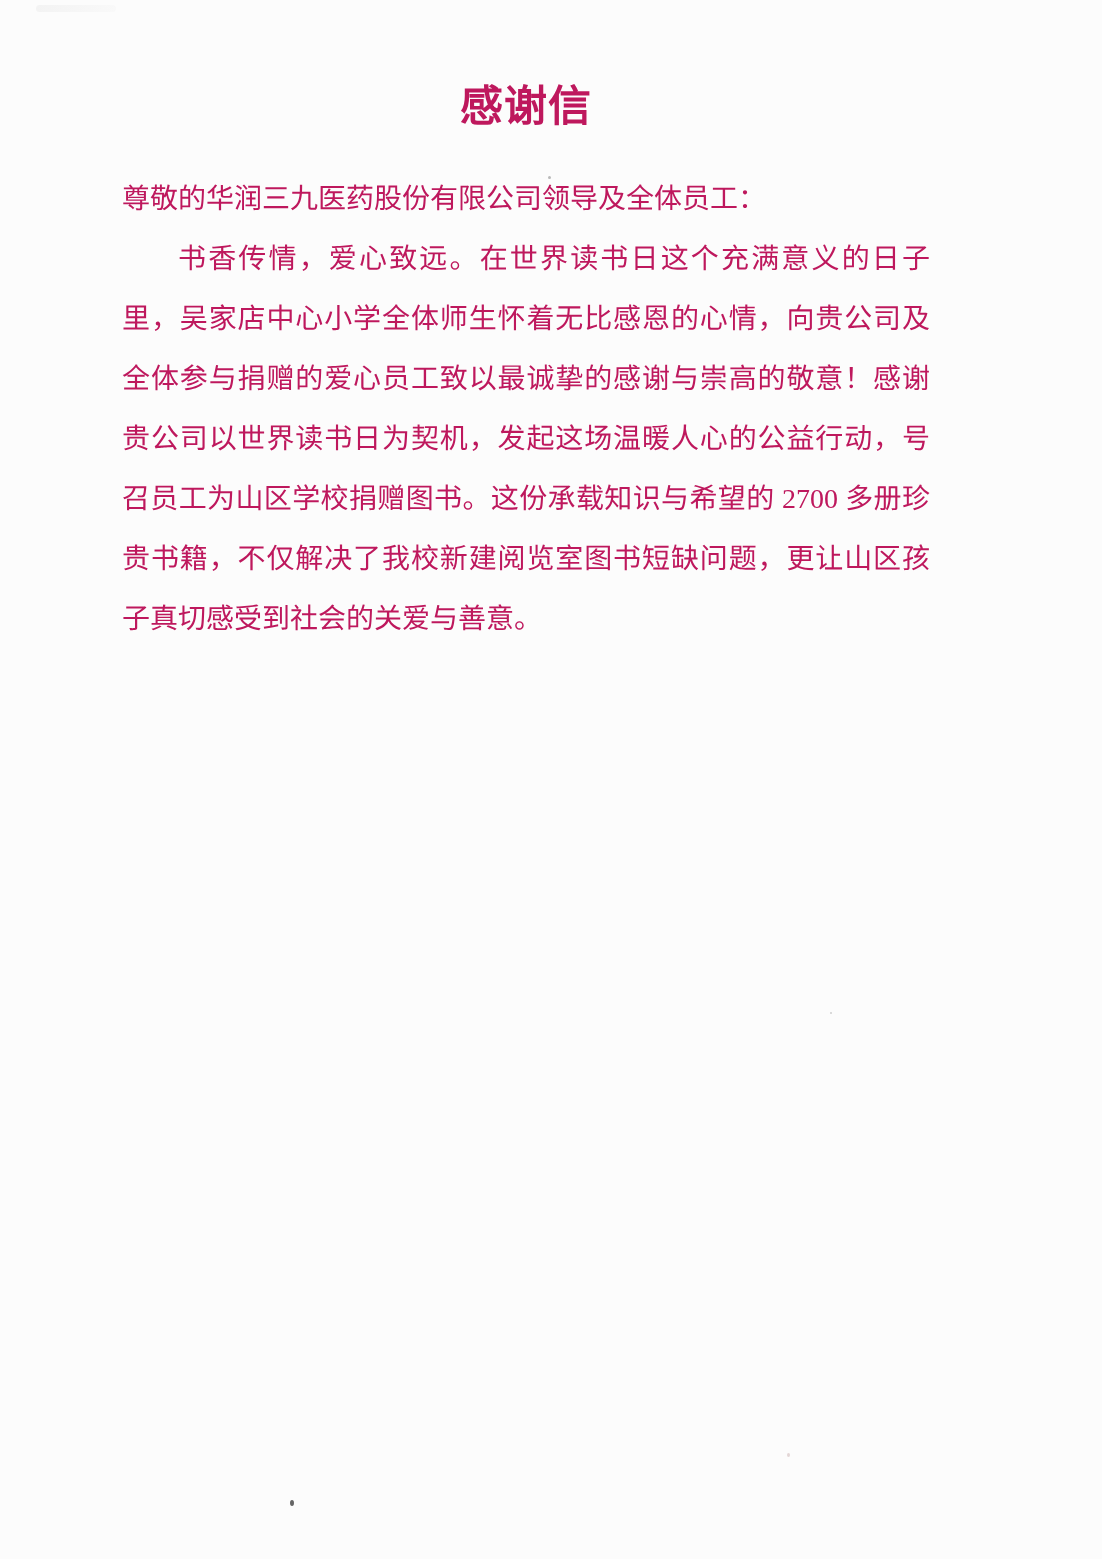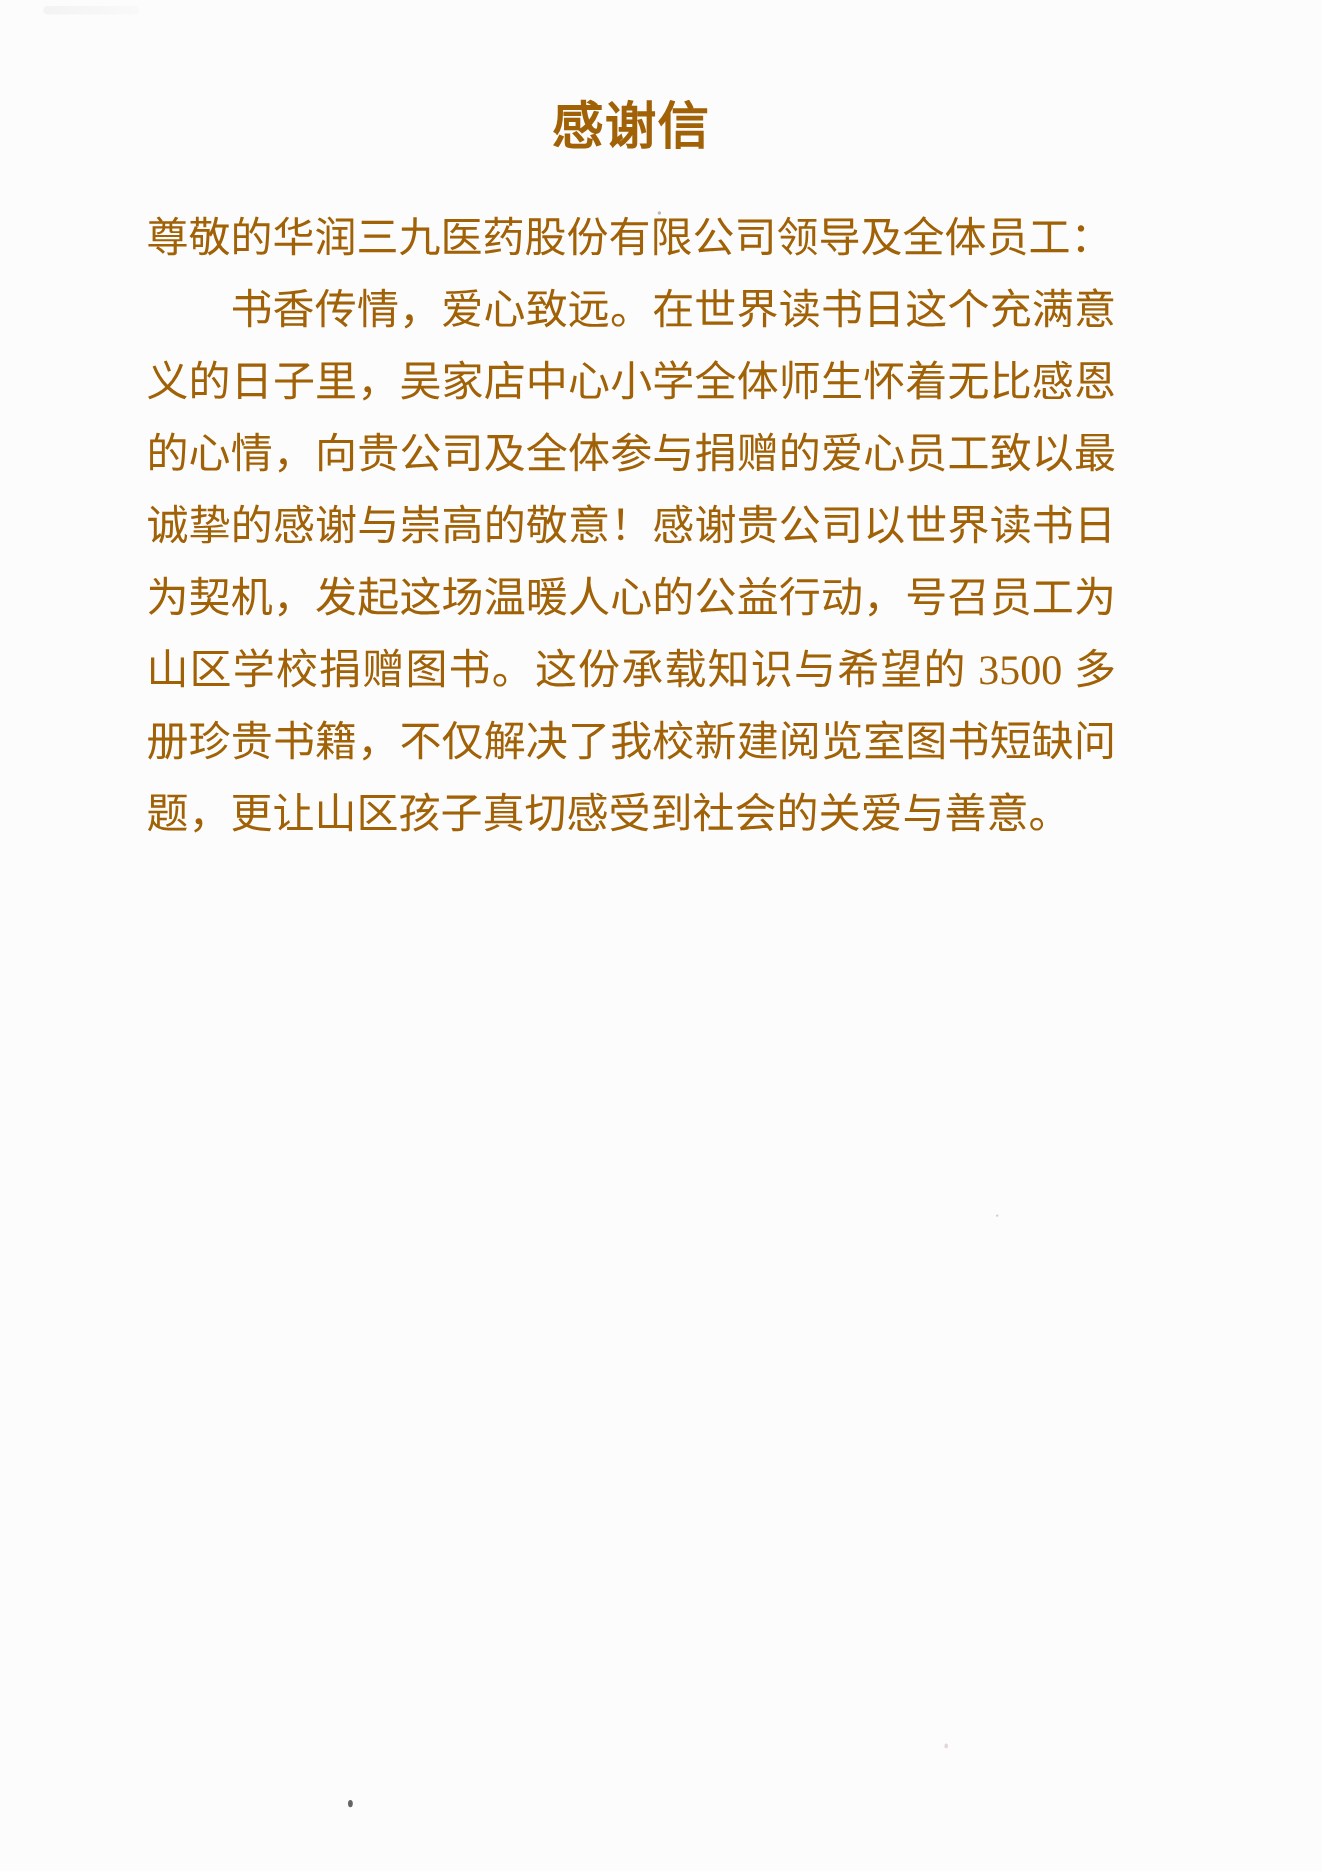--- a/index.html
+++ b/index.html
@@ -25,21 +25,21 @@
   .title {
     font-size: 43px;
     line-height: 46px;
     font-weight: bold;
     text-align: center;
     letter-spacing: 1px;
     margin: 84px 0 39px 0;
   }
   .body-text p {
     margin: 0;
-    font-size: 35px;
+    font-size: 28px;
     line-height: 60px;
     text-align: justify;
     text-justify: inter-ideograph;
     font-weight: 400;
   }
   .body-text p.indent {
     text-indent: 2em;
   }
   
   .speck {
@@ -54,28 +54,28 @@
     position: absolute;
     left: 36px; top: 5px; width: 80px; height: 7px;
     background: linear-gradient(90deg, #ededed, #f7f7f7);
     opacity: .6;
     border-radius: 4px;
   }
 </style>
 </head>
 <body style="background: rgb(252, 252, 252);">
 
-<div class="page" style="color: #a16207;">
+<div class="page" style="color: #be185d;">
   <h1 class="title">感谢信</h1>
 
   <div class="body-text">
     <p>尊敬的华润三九医药股份有限公司领导及全体员工：</p>
 
 
-    <p class="indent">书香传情，爱心致远。在世界读书日这个充满意义的日子里，吴家店中心小学全体师生怀着无比感恩的心情，向贵公司及全体参与捐赠的爱心员工致以最诚挚的感谢与崇高的敬意！感谢贵公司以世界读书日为契机，发起这场温暖人心的公益行动，号召员工为山区学校捐赠图书。这份承载知识与希望的 3500 多册珍贵书籍，不仅解决了我校新建阅览室图书短缺问题，更让山区孩子真切感受到社会的关爱与善意。</p>
+    <p class="indent">书香传情，爱心致远。在世界读书日这个充满意义的日子里，吴家店中心小学全体师生怀着无比感恩的心情，向贵公司及全体参与捐赠的爱心员工致以最诚挚的感谢与崇高的敬意！感谢贵公司以世界读书日为契机，发起这场温暖人心的公益行动，号召员工为山区学校捐赠图书。这份承载知识与希望的 2700 多册珍贵书籍，不仅解决了我校新建阅览室图书短缺问题，更让山区孩子真切感受到社会的关爱与善意。</p>
 
 
   </div>
 </div>
 
 <div class="smudge-top"></div>
 <div class="speck speck-1"></div>
 <div class="speck speck-2"></div>
 <div class="speck speck-3"></div>
 <div class="speck speck-4"></div>

